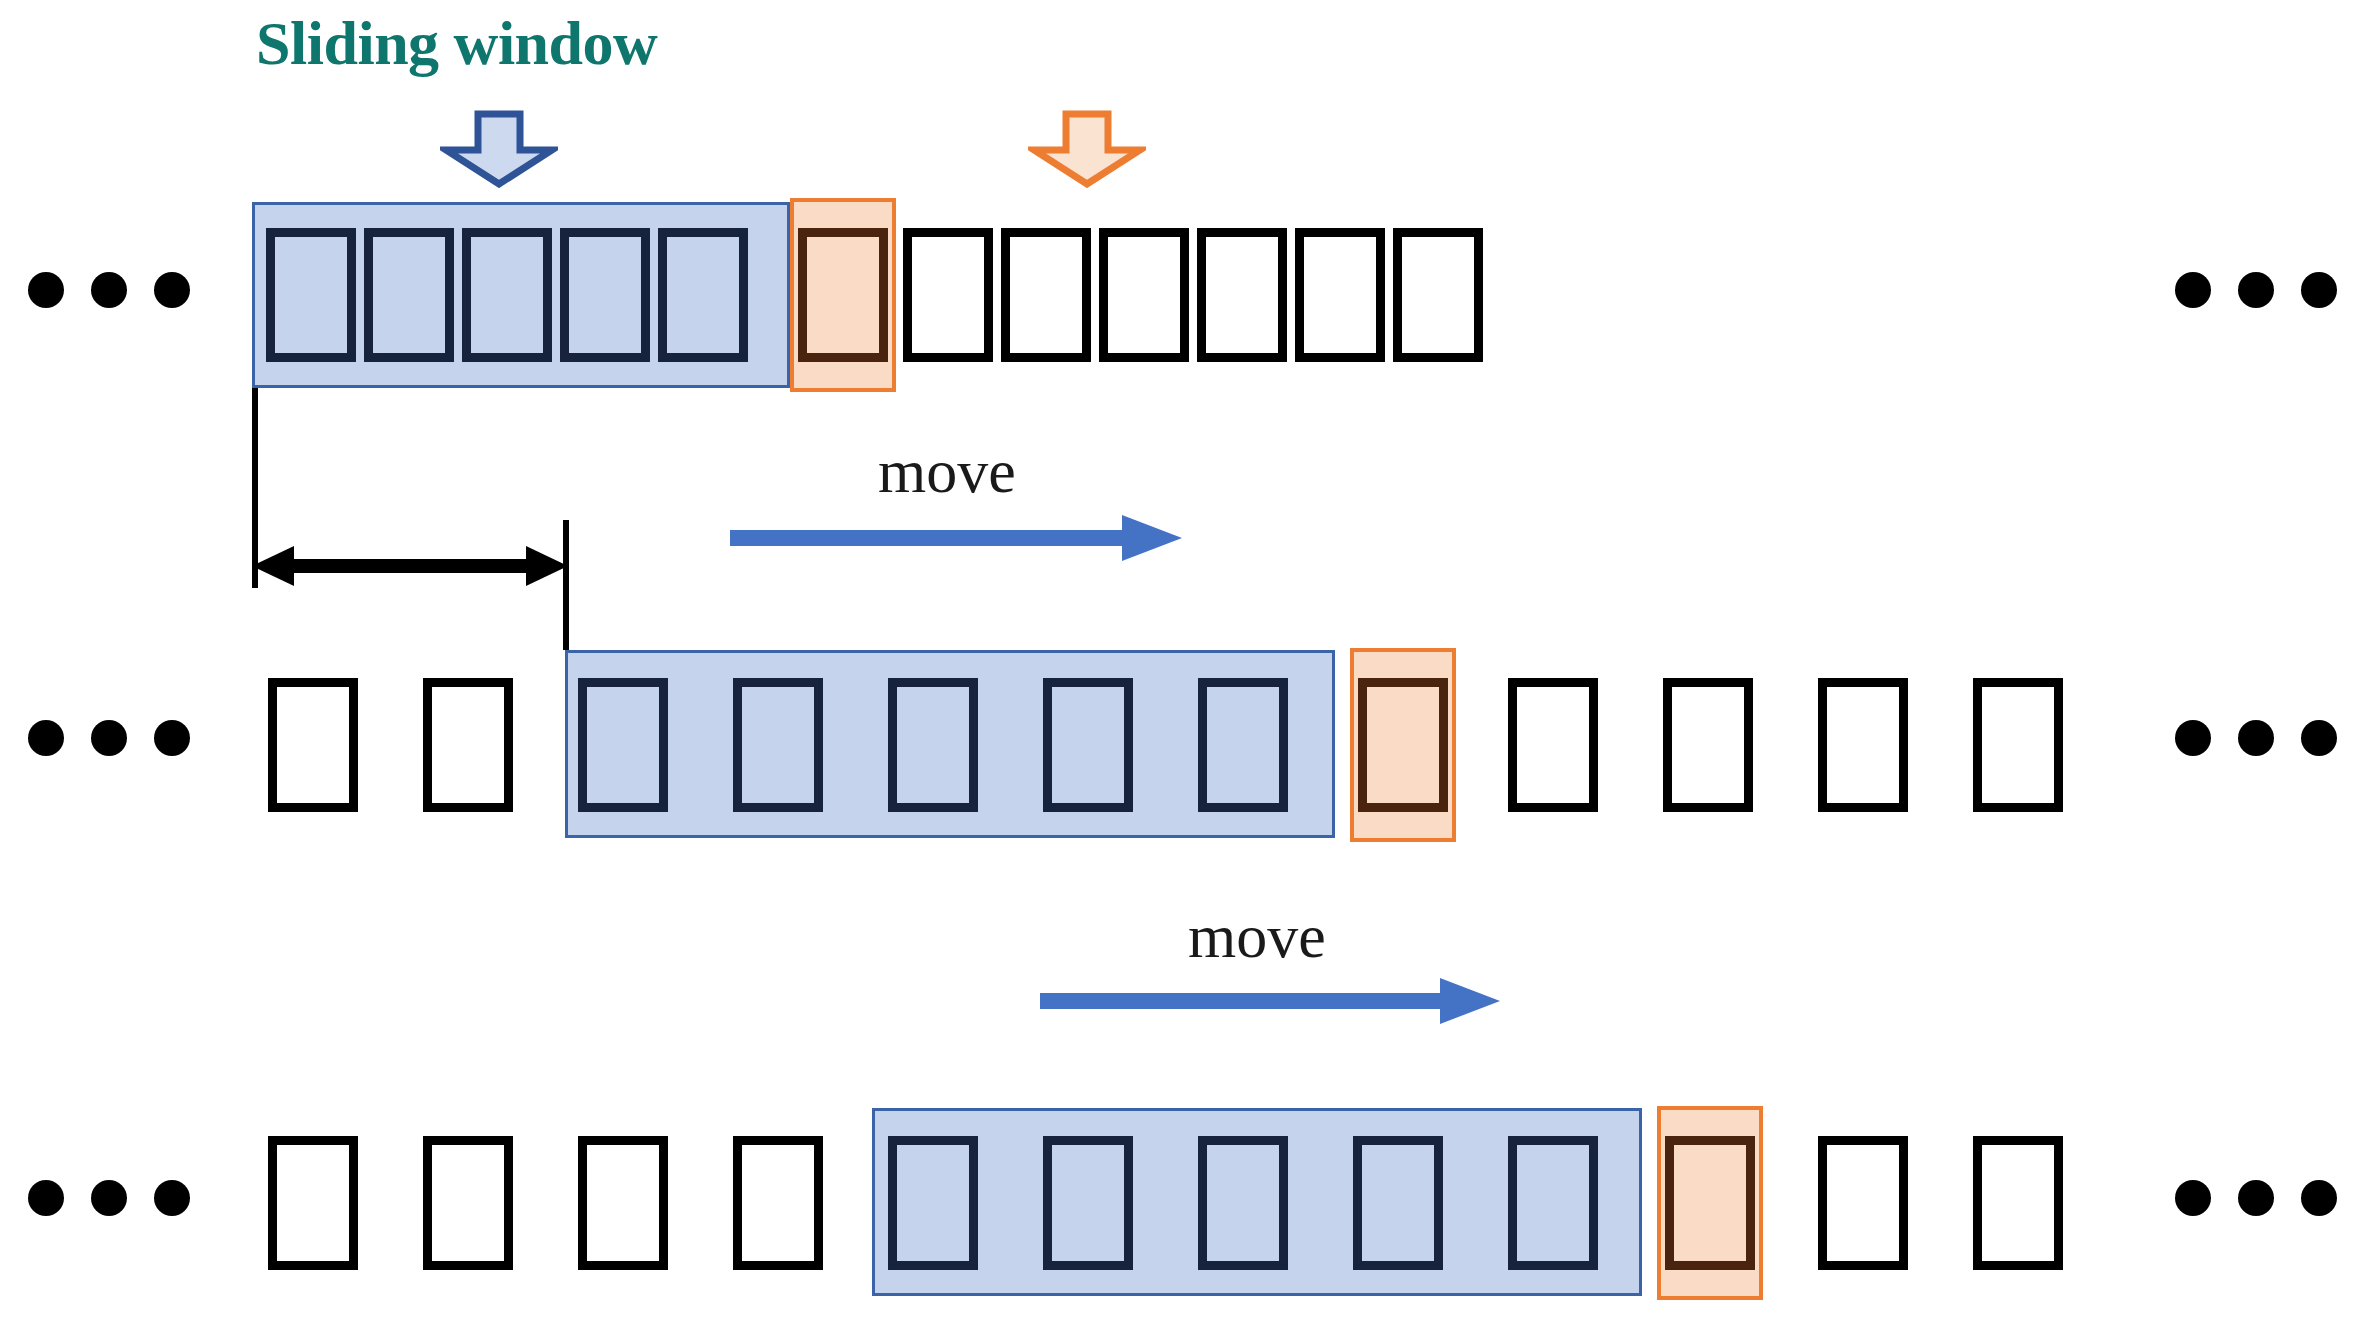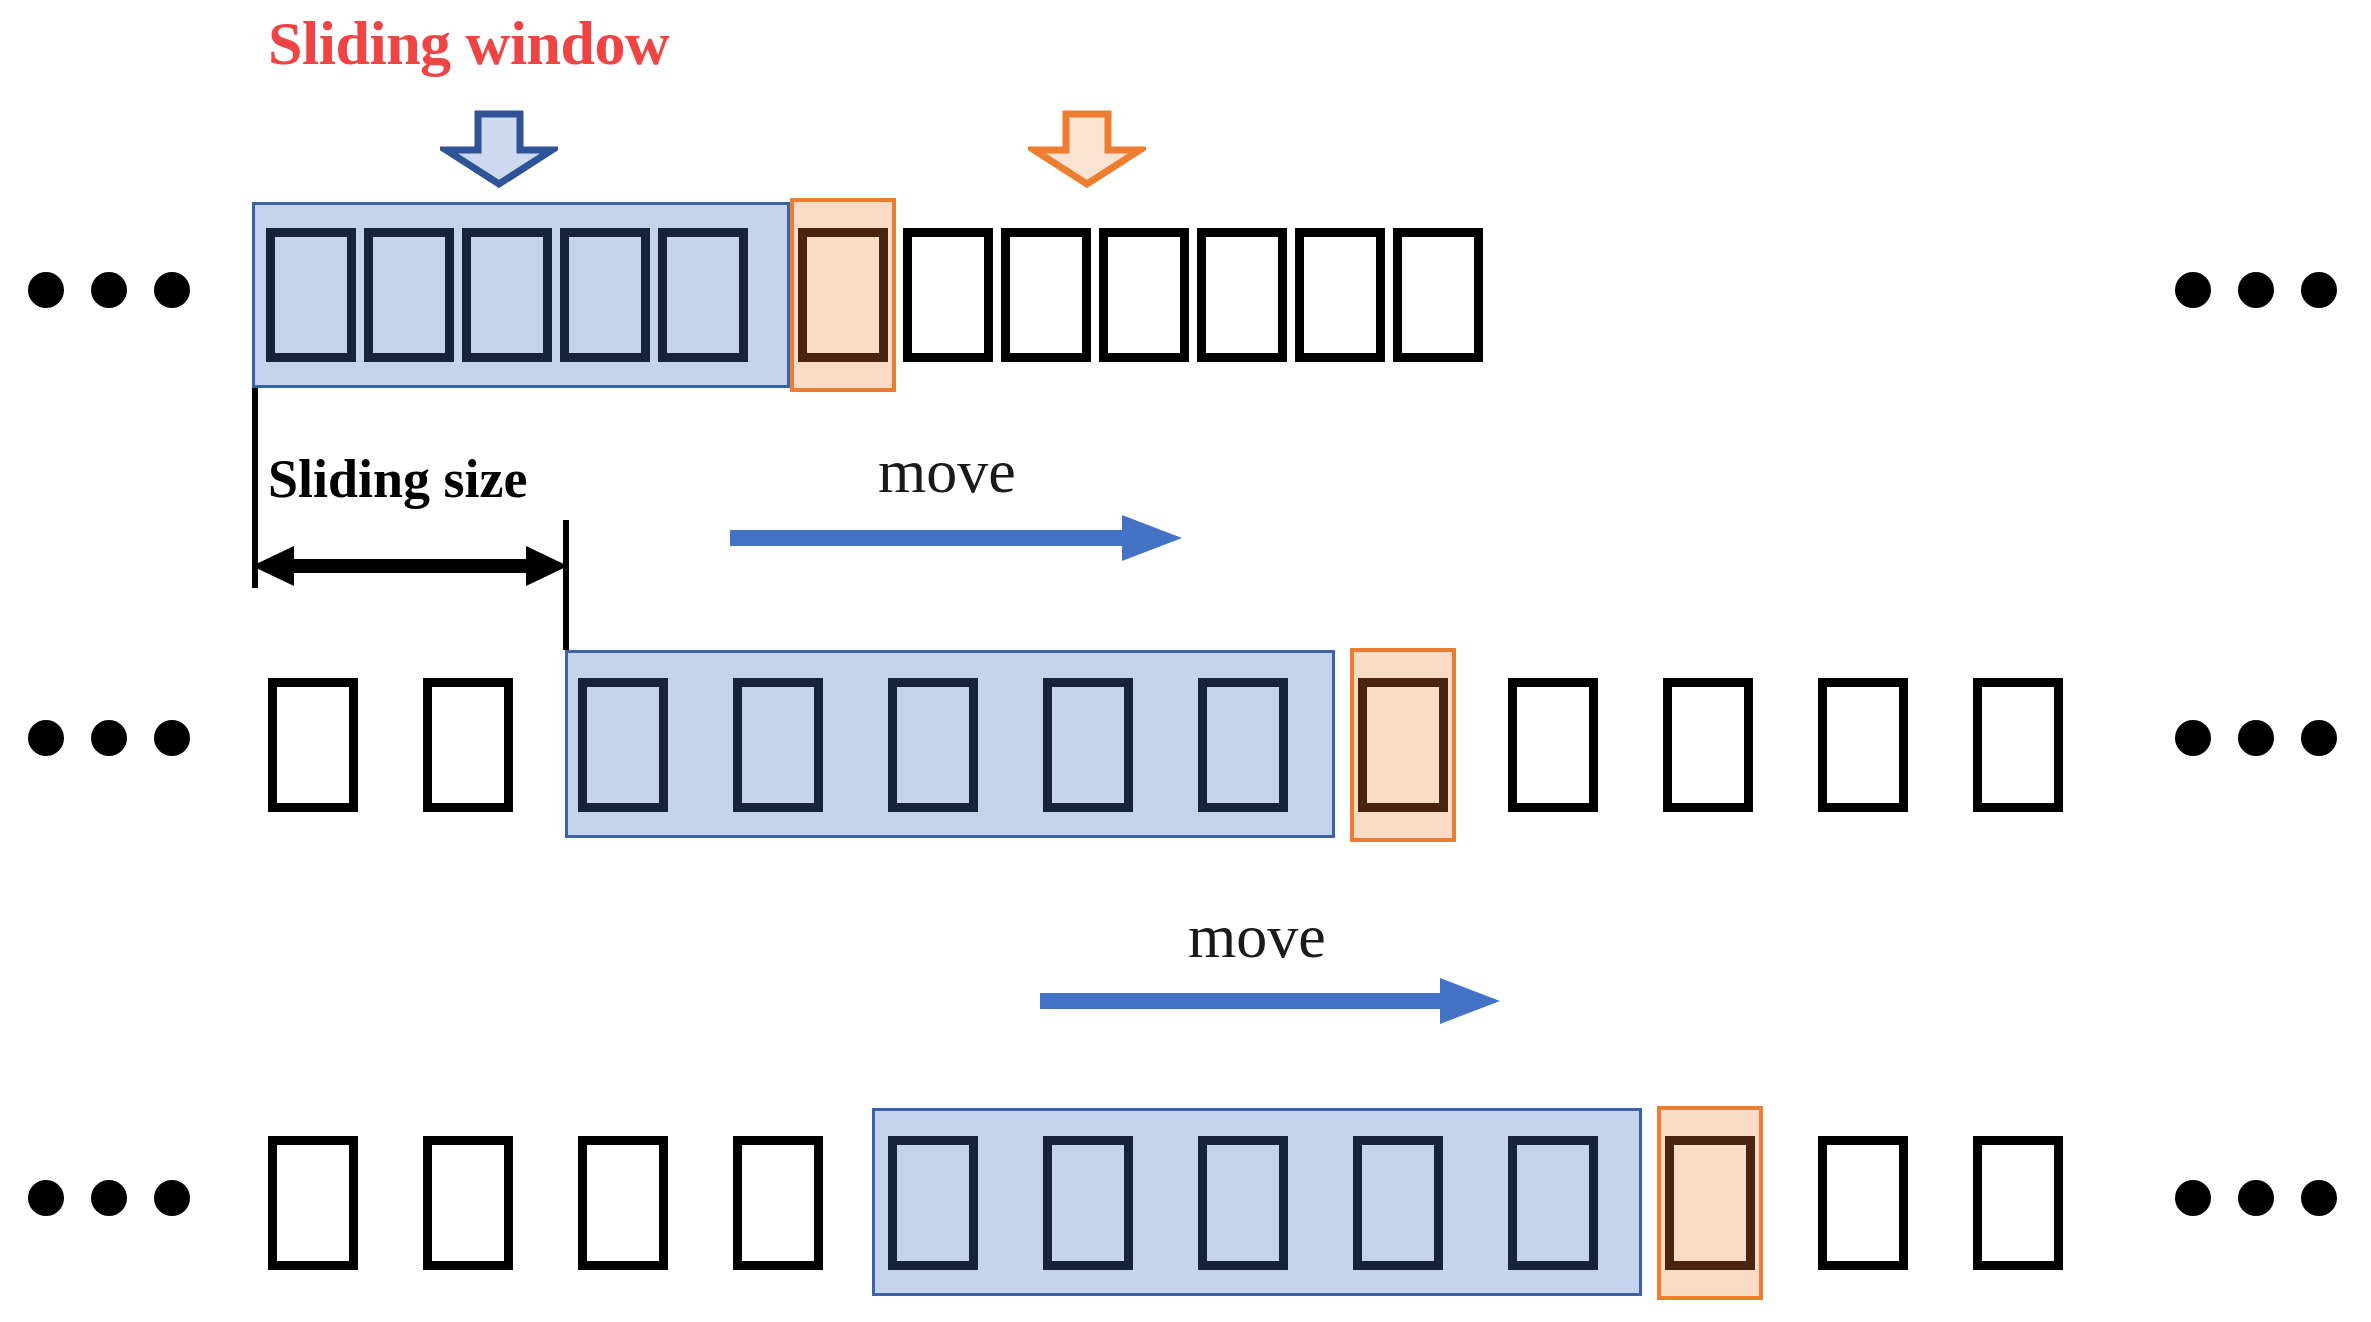--- a/index.html
+++ b/index.html
@@ -21,21 +21,21 @@
   
   .heading {
     position: absolute;
     font-family: "Liberation Serif", "DejaVu Serif", serif;
     font-weight: bold;
     font-size: 62px;
     line-height: 1;
     white-space: nowrap;
     letter-spacing: -0.5px;
   }
-  .heading.sliding { left: 268px; top: 12px; color: #ef4444; text-align: center; }
+  .heading.sliding { left: 256px; top: 12px; color: #0f766e; text-align: center; }
   .heading.predicted { left: 830px; top: 12px; color: #ed7d31; }
 
   
   .blockarrow {
     position: absolute;
     width: 118px;
     height: 78px;
   }
   .blockarrow svg { display: block; width: 100%; height: 100%; }
 
@@ -163,21 +163,20 @@
 
   <div class="dots" style="left:2175px; top:272px;">
     <span class="dot"></span>
     <span class="dot"></span>
     <span class="dot"></span>
   </div>
 
   <div class="vrule" style="left:252px; top:388px; height:200px;"></div>
   <div class="vrule" style="left:563px; top:520px; height:130px;"></div>
 
-  <div class="sliding-size-label" style="left:268px; top:452px;">Sliding size</div>
 
   <div class="measure" style="left:252px; top:544px; width:316px;">
     <svg viewBox="0 0 316 44" preserveAspectRatio="none">
       <polygon points="0,22 42,2 42,42" fill="#000000"></polygon>
       <polygon points="316,22 274,2 274,42" fill="#000000"></polygon>
       <rect x="36" y="15" width="244" height="14" fill="#000000"></rect>
     </svg>
   </div>
 
   <div class="move-group" style="left:730px; top:440px;">

